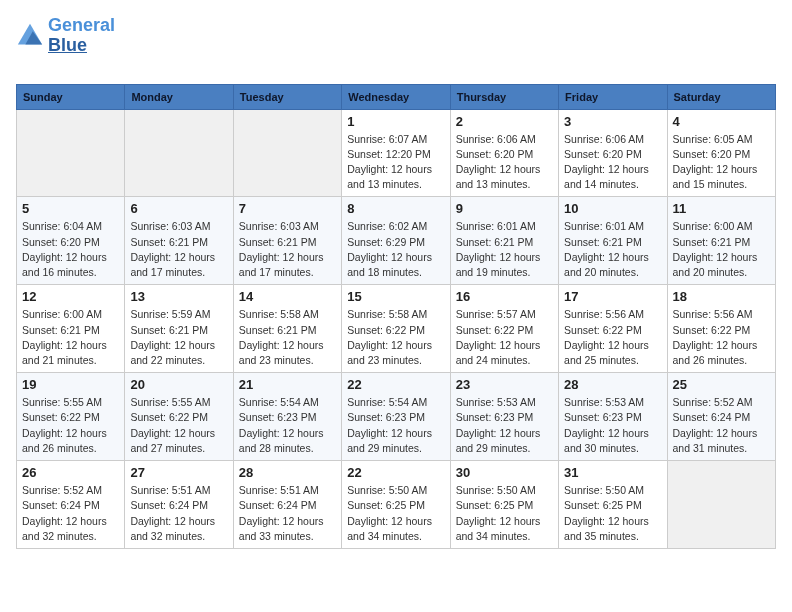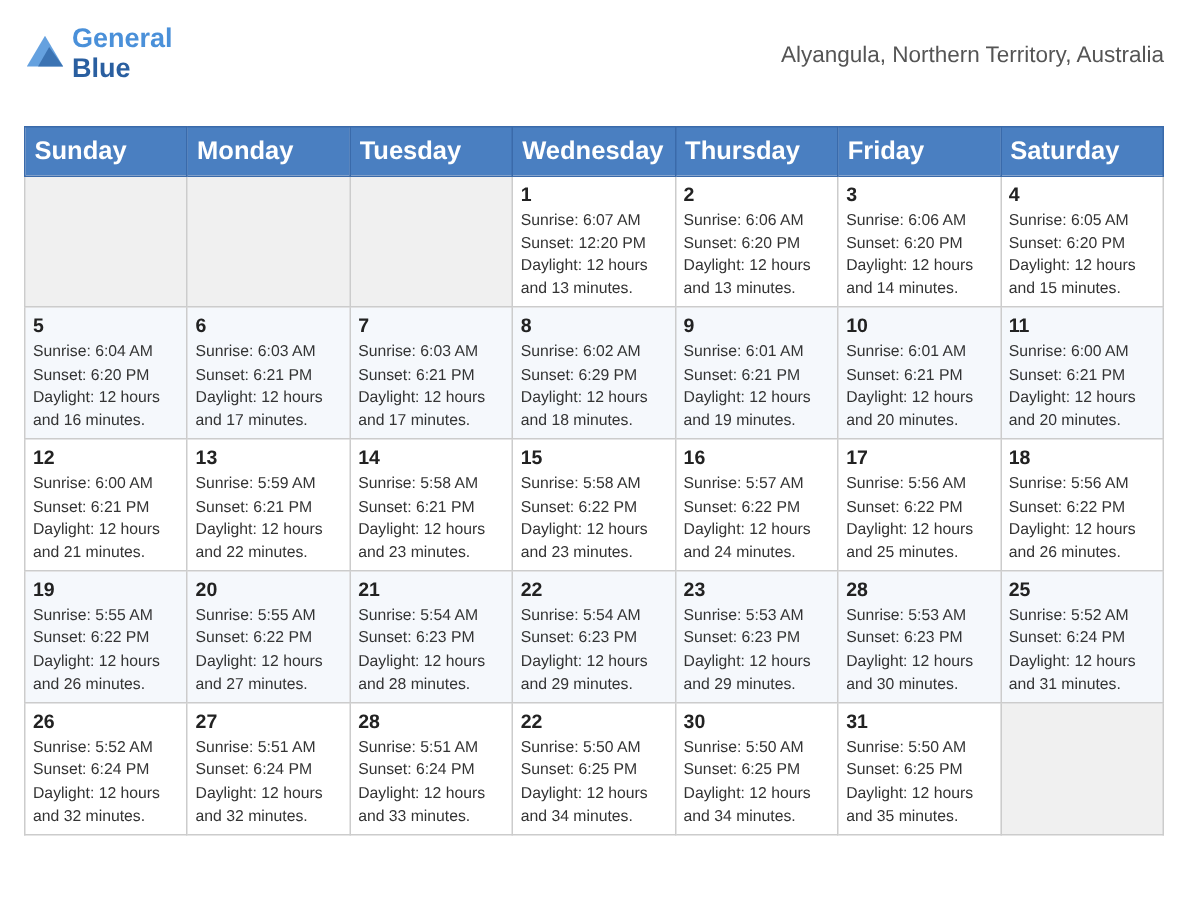--- a/index.html
+++ b/index.html
@@ -48,24 +48,24 @@
       color: #555;
       margin-top: 2px;
     }
     table {
       width: 100%;
       border-collapse: collapse;
       font-size: 11px;
     }
     thead th {
       background: #4a7fc1;
-      color: #ffffff;
+      color: #0f172a;
       text-align: left;
       padding: 6px 6px;
-      font-size: 17px;
+      font-size: 11px;
       font-weight: bold;
       border: 1px solid #3a6aaa;
     }
     tbody td {
       border: 1px solid #ccc;
       vertical-align: top;
       padding: 4px 5px;
       width: 107px;
       min-height: 80px;
       background: #fff;
@@ -92,25 +92,24 @@
 <body>
 
 <div class="header">
   <div class="logo">
     <svg class="logo-icon" viewBox="0 0 30 30">
       <polygon points="15,2 28,24 2,24" fill="#4a90d9" opacity="0.85"></polygon>
       <polygon points="18,10 28,24 10,24" fill="#2a5fa0" opacity="0.7"></polygon>
     </svg>
     <div class="logo-text">
       <div><span>General</span></div>
-      <div style="color:#2a5fa0;">Blue</div>
+      <div style="color:#2a5fa0;text-decoration:underline;">Blue</div>
     </div>
   </div>
   <div class="title-area">
-    <div class="subtitle">Alyangula, Northern Territory, Australia</div>
   </div>
 </div>
 
 <table>
   <thead>
     <tr>
       <th>Sunday</th>
       <th>Monday</th>
       <th>Tuesday</th>
       <th>Wednesday</th>

